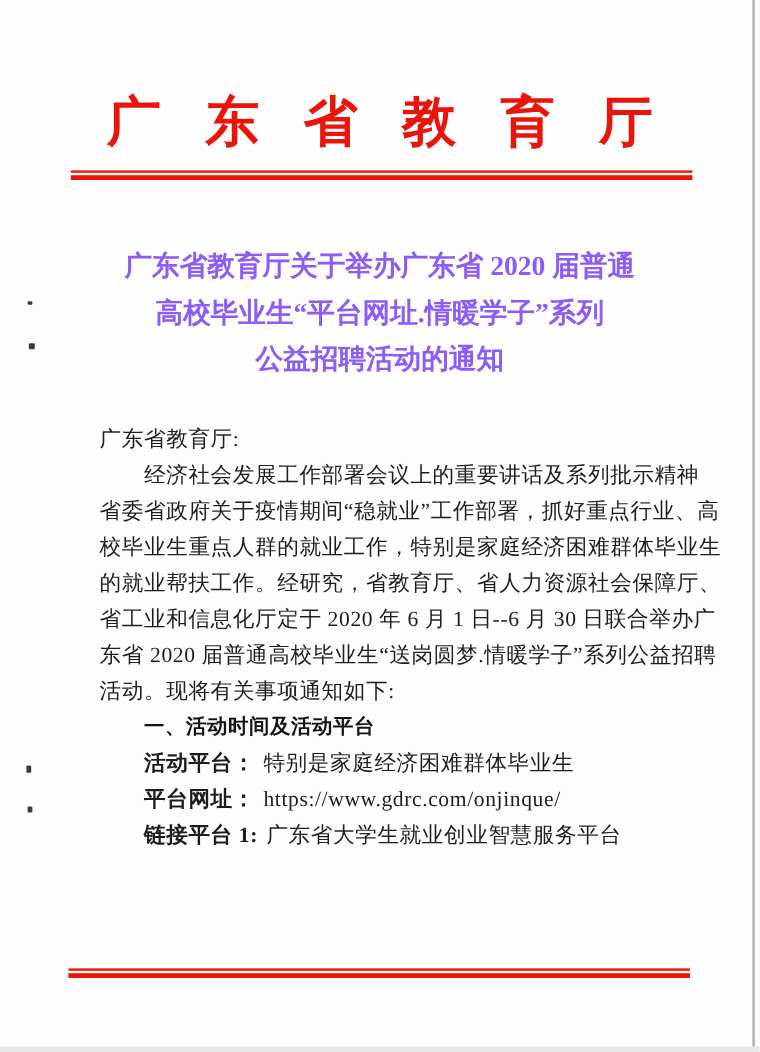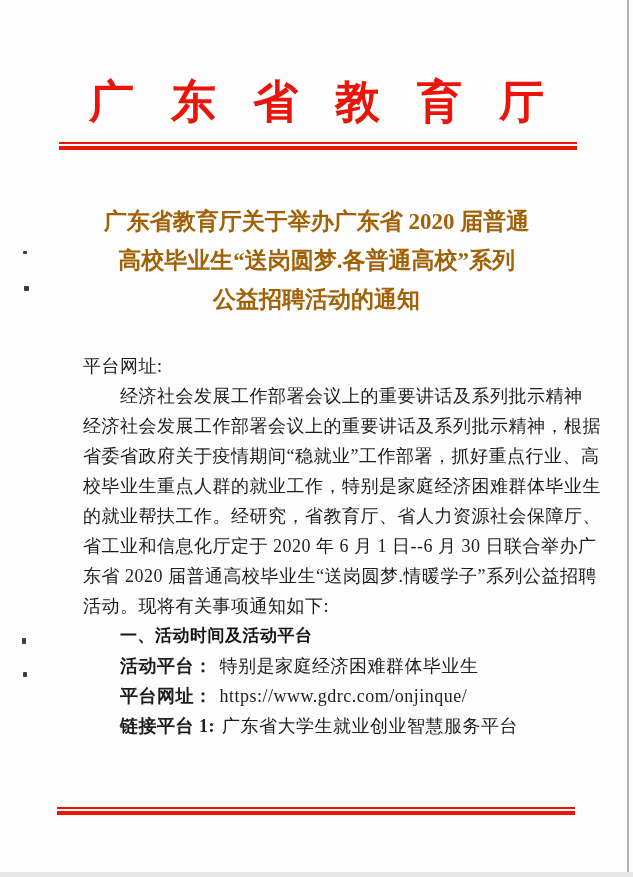--- a/index.html
+++ b/index.html
@@ -44,21 +44,21 @@
   .rule-bottom{ top: 807px; left: 57px; width: 518px; }
 
   
   .doc-title {
     position: absolute;
     top: 202px; left: 36px; right: 36px;
     text-align: center;
     font-size: 23px;
     font-weight: bold;
     line-height: 39px;
-    color: #a16207;
+    color: #8b5cf6;
   }
 
   
   .body-block {
     position: absolute;
     top: 351px; left: 83px; width: 480px;
     font-size: 18px;
     line-height: 30px;
     color: #1d1d1d;
     letter-spacing: 0.5px;
@@ -96,30 +96,29 @@
 <body>
 
 <div class="page">
 
   <div class="agency-title">广东省教育厅</div>
 
   <div class="double-rule rule-top"></div>
 
   <div class="doc-title">
     <div>广东省教育厅关于举办广东省 2020 届普通</div>
-    <div>高校毕业生“送岗圆梦.各普通高校”系列</div>
+    <div>高校毕业生“平台网址.情暖学子”系列</div>
     <div>公益招聘活动的通知</div>
   </div>
 
   <div class="body-block">
 
-    <div class="body-line">平台网址:</div>
+    <div class="body-line">广东省教育厅:</div>
 
     <div class="body-line first-indent">经济社会发展工作部署会议上的重要讲话及系列批示精神</div>
-    <div class="body-line">经济社会发展工作部署会议上的重要讲话及系列批示精神，根据</div>
     <div class="body-line">省委省政府关于疫情期间“稳就业”工作部署，抓好重点行业、高</div>
     <div class="body-line">校毕业生重点人群的就业工作，特别是家庭经济困难群体毕业生</div>
     <div class="body-line">的就业帮扶工作。经研究，省教育厅、省人力资源社会保障厅、</div>
     <div class="body-line">省工业和信息化厅定于 2020 年 6 月 1 日--6 月 30 日联合举办广</div>
     <div class="body-line">东省 2020 届普通高校毕业生“送岗圆梦.情暖学子”系列公益招聘</div>
     <div class="body-line">活动。现将有关事项通知如下:</div>
 
     <div class="body-line indent section-heading">一、活动时间及活动平台</div>
 
 

